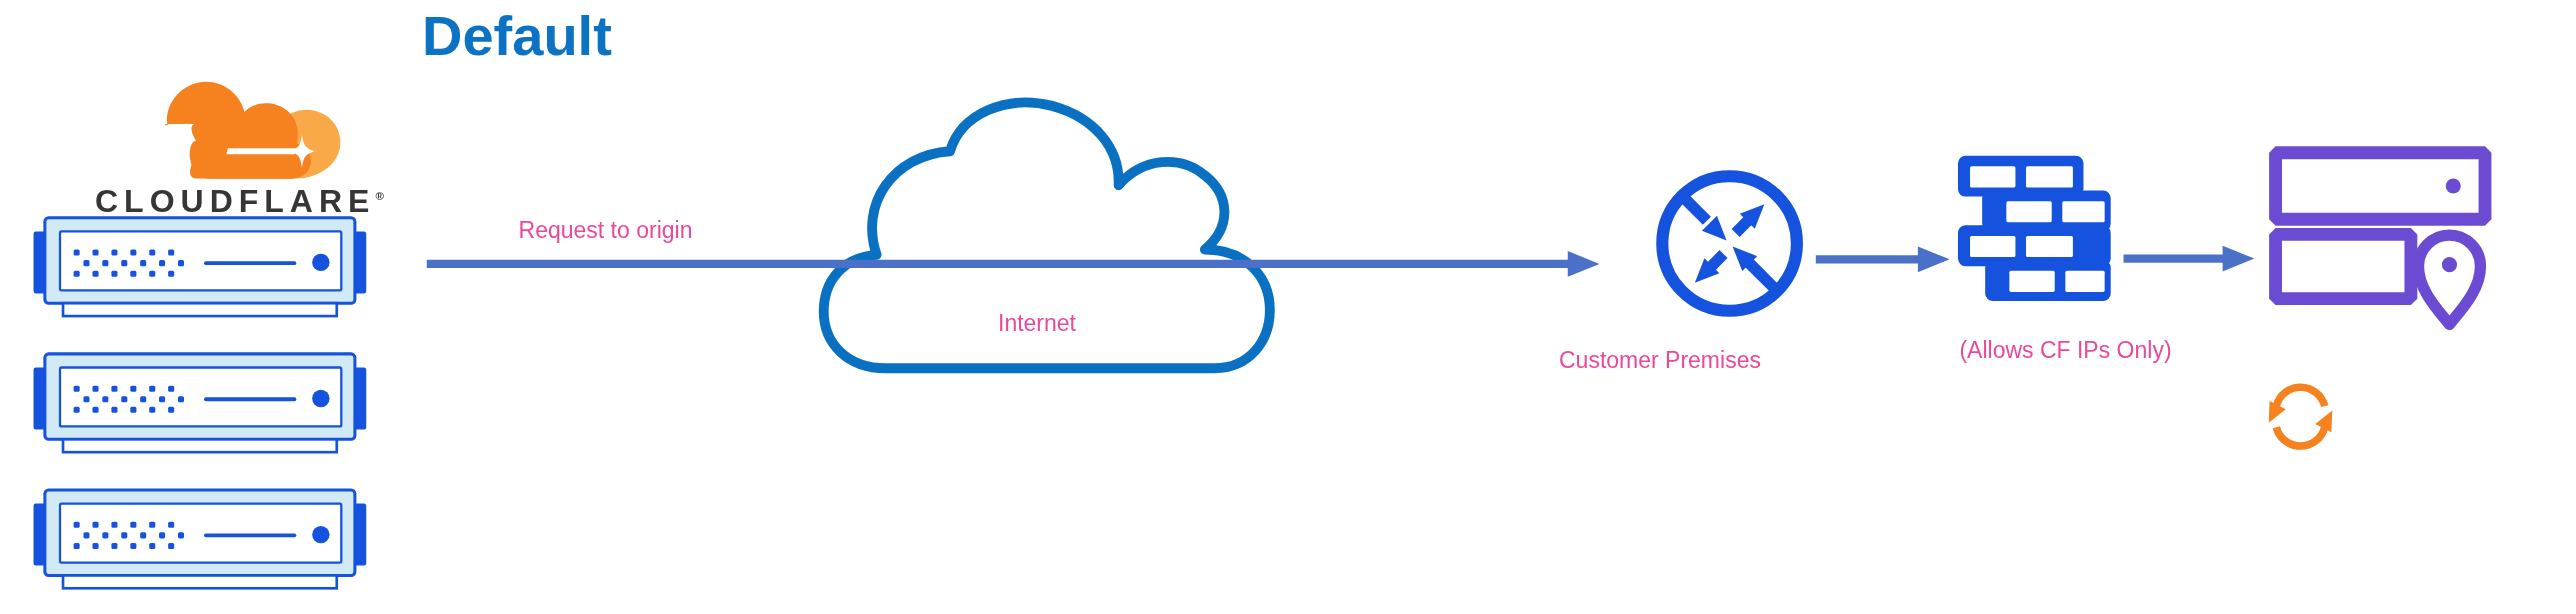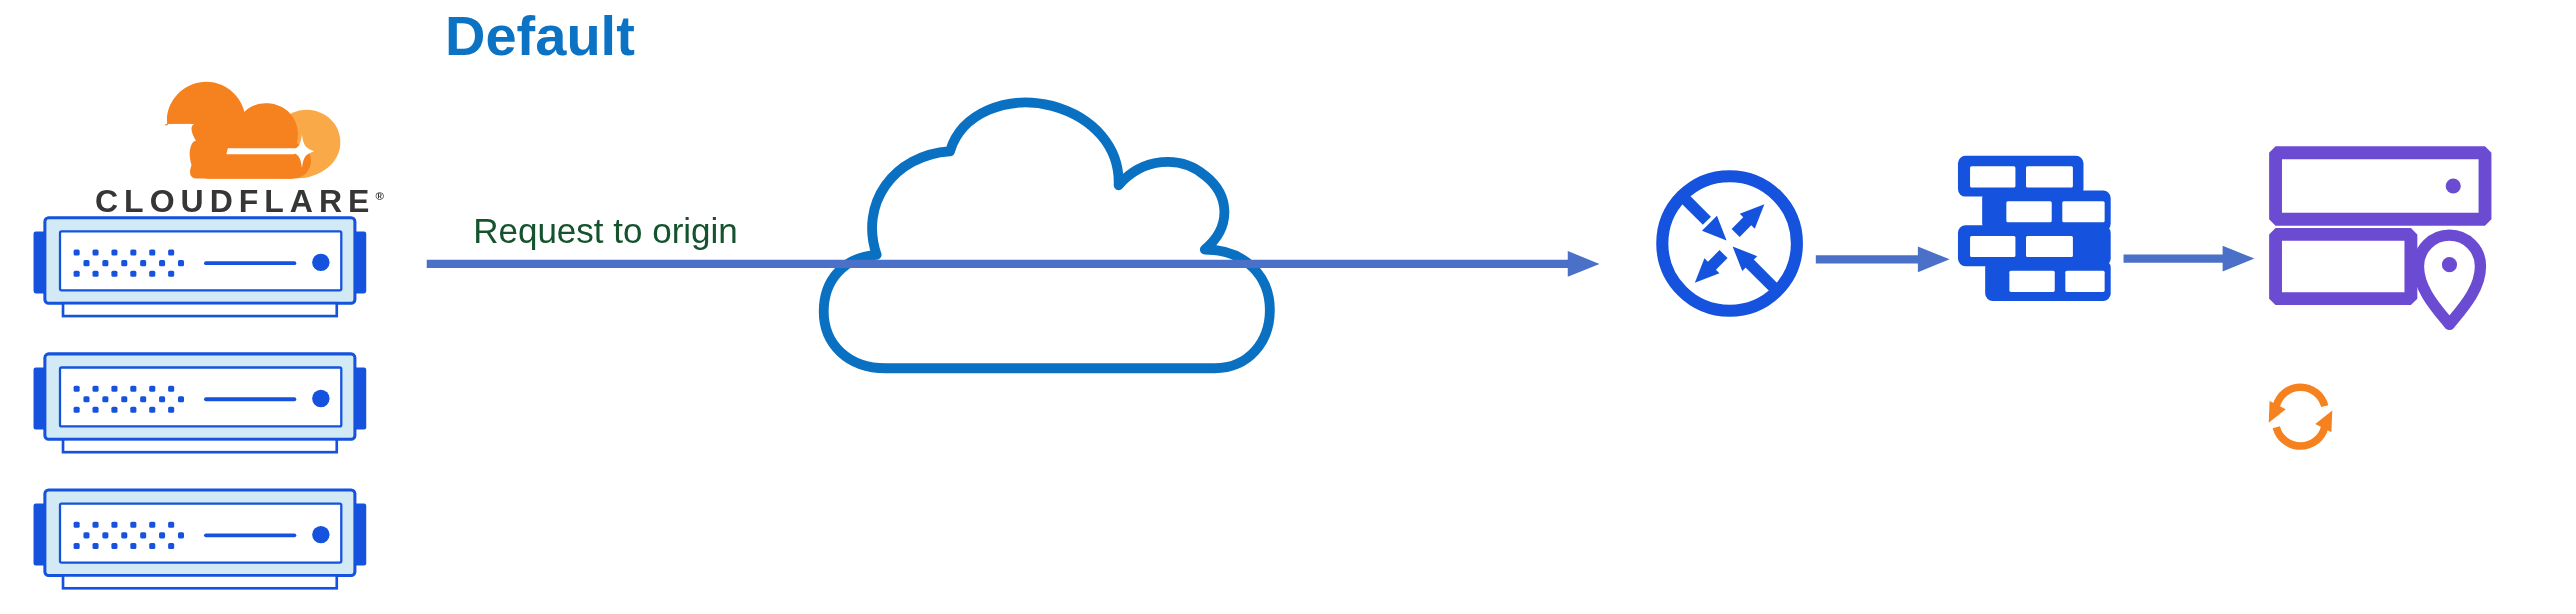--- a/index.html
+++ b/index.html
@@ -5,22 +5,22 @@
   html,body{margin:0;padding:0;background:#ffffff;}
   .canvas{
     position:relative;
     width:2576px;height:614px;
     background:#ffffff;
     font-family:"Liberation Sans","DejaVu Sans",sans-serif;
     overflow:hidden;
   }
   .abs{position:absolute;}
   .label{
-    color:#14532d;
-    font-size:35px;
+    color:#ec4899;
+    font-size:23px;
     line-height:39px;
     white-space:nowrap;
   }
   .title{
     color:#0b72c4;
     font-size:56px;
     font-weight:600;
     line-height:1;
   }
   .wordmark{
@@ -180,32 +180,35 @@
     </g>
 
     <g>
       <path d="M 3073 537 A 33 33 0 0 0 3009 537" fill="none" stroke="#f6821f" stroke-width="10"></path>
       <path d="M 3009 565 A 33 33 0 0 0 3073 565" fill="none" stroke="#f6821f" stroke-width="10"></path>
       <polygon points="0,0 -26,-12 -26,12" transform="translate(2999,559) rotate(117)" fill="#f6821f"></polygon>
       <polygon points="0,0 -26,-12 -26,12" transform="translate(3083,543) rotate(-63)" fill="#f6821f"></polygon>
     </g>
   </svg>
 
-  <div class="abs title" style="left:445px;top:7.6px">Default</div>
+  <div class="abs title" style="left:422px;top:7.6px">Default</div>
 
   <div class="abs wordmark" style="left:48px;top:185px"><span>CLOUDFLARE</span><span class="regmark">®</span></div>
 
   <div class="abs label center" style="left:424px;top:211px;width:363px">Request to origin</div>
 
 
+  <div class="abs label center" style="left:893px;top:304px;width:288px">Internet</div>
 
   <div class="abs label" style="left:1559px;top:341px">
+    <div>Customer Premises</div>
   </div>
 
   <div class="abs label center" style="left:1899px;top:331px;width:333px">
+    <div>(Allows CF IPs Only)</div>
   </div>
 
 
   <div class="abs label" style="left:2363px;top:397px;line-height:41px">
   </div>
 
 </div>
 
 
 </body></html>

